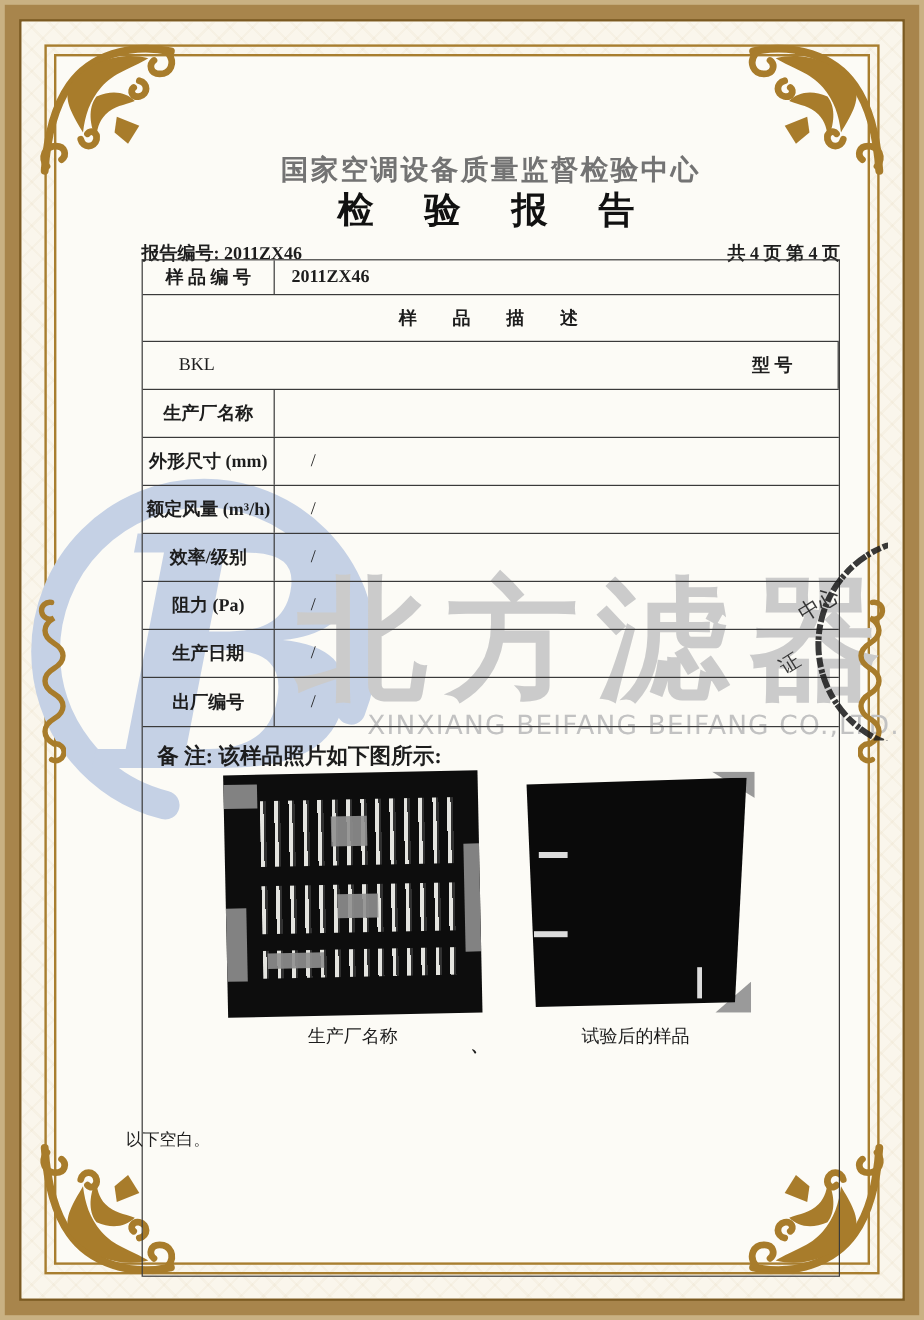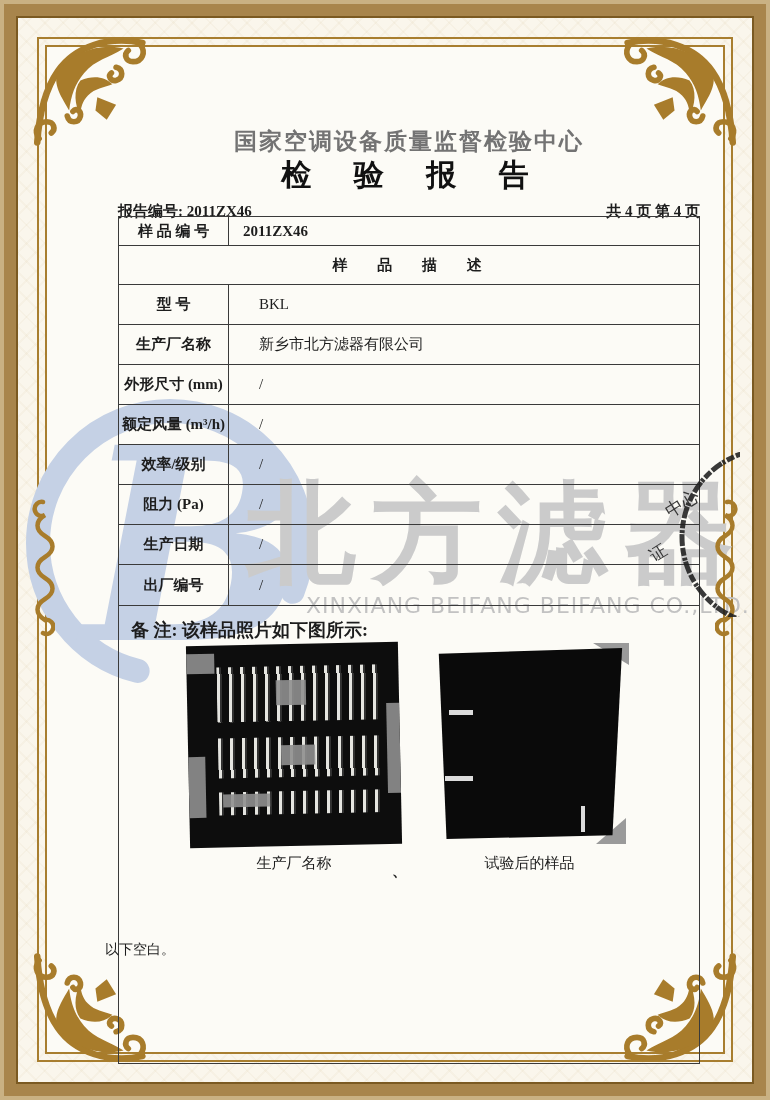--- a/index.html
+++ b/index.html
@@ -227,26 +227,25 @@
 
 <div class="abs rtable">
   <div class="trow h29">
     <div class="cell lab">样 品 编 号</div>
     <div class="cell val pad-sm">2011ZX46</div>
   </div>
   <div class="trow h39">
     <div class="cell full">样 品 描 述</div>
   </div>
   <div class="trow h40">
+    <div class="cell val">BKL</div>
     <div class="cell lab">型  号</div>
-    <div class="cell val">BKL</div>
   </div>
   <div class="trow h40">
     <div class="cell lab">生产厂名称</div>
-    <div class="cell val">新乡市北方滤器有限公司</div>
   </div>
   <div class="trow h40">
     <div class="cell lab">外形尺寸 (mm)</div>
     <div class="cell val">/</div>
   </div>
   <div class="trow h40">
     <div class="cell lab">额定风量 (m³/h)</div>
     <div class="cell val">/</div>
   </div>
   <div class="trow h40">

